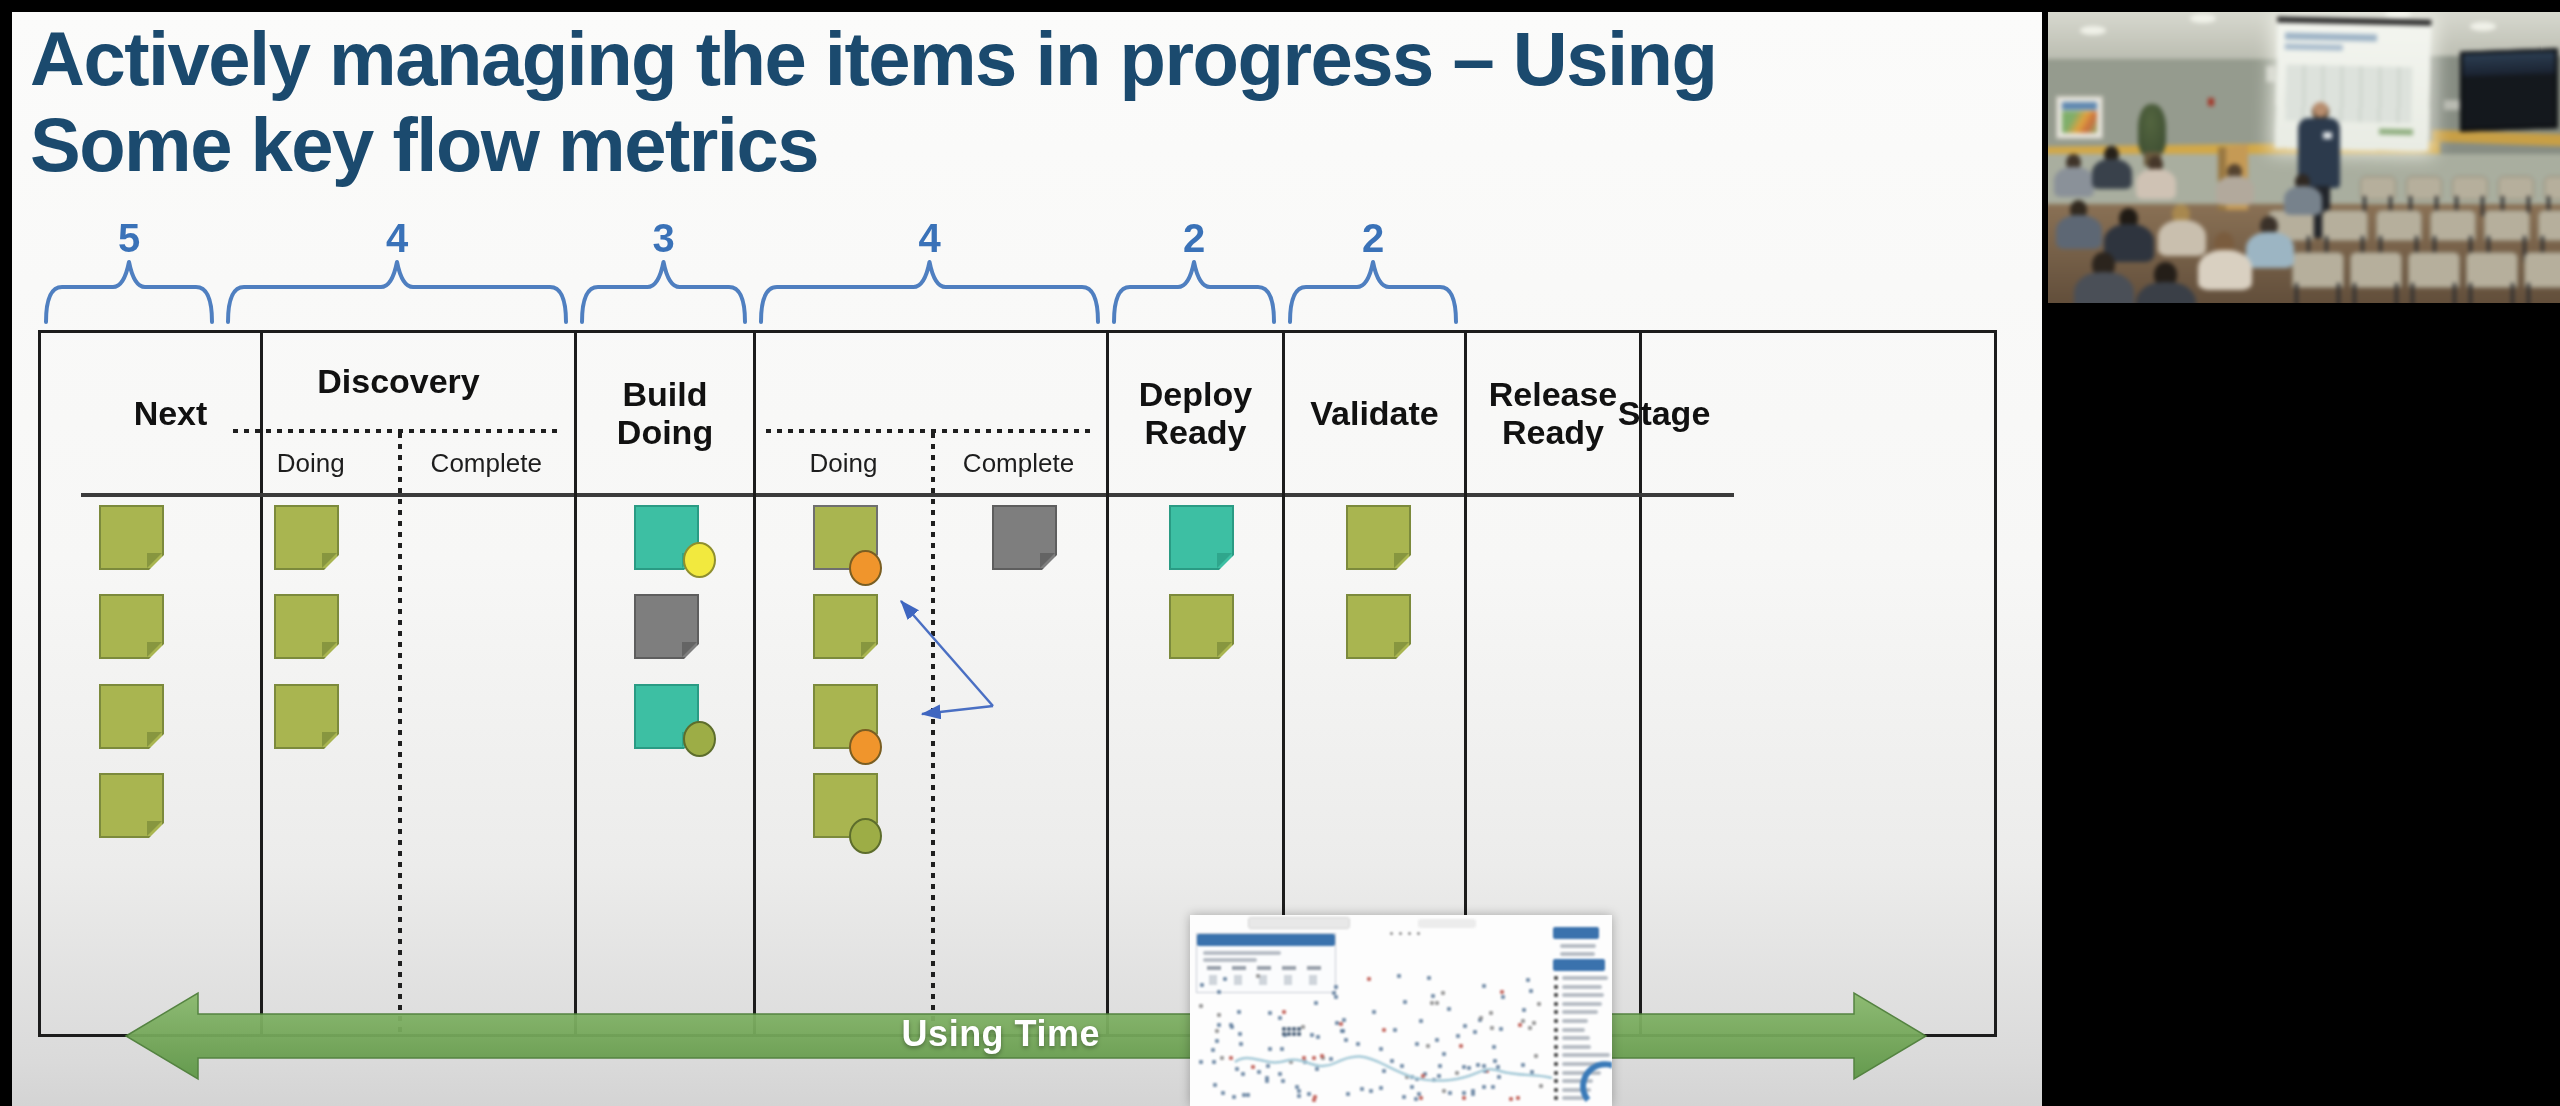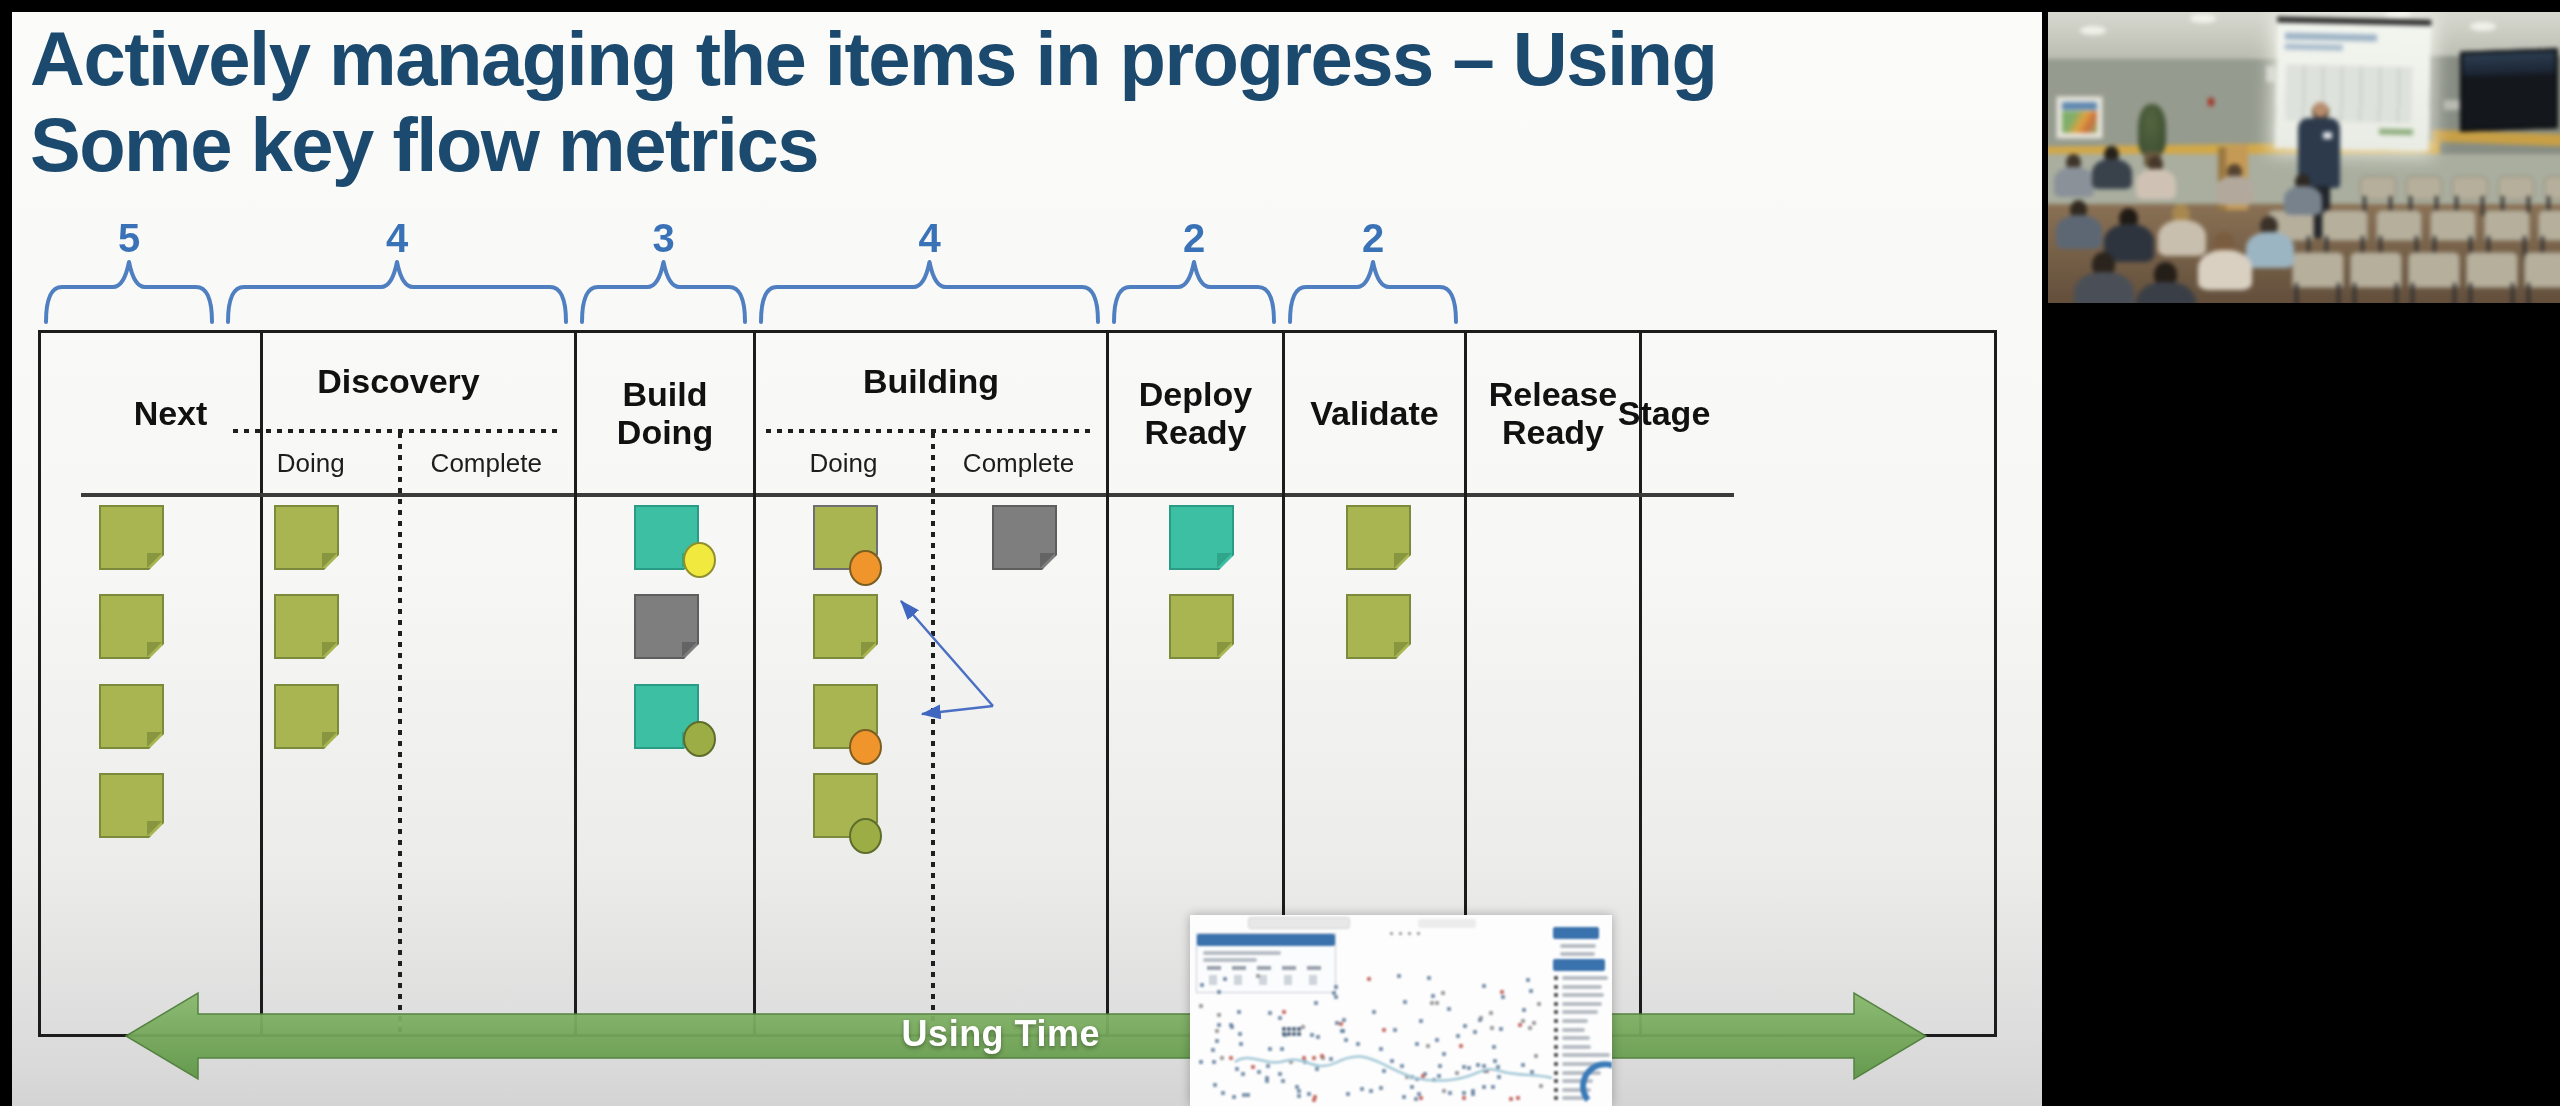--- a/index.html
+++ b/index.html
@@ -96,23 +96,20 @@
         </div>
         <div class="dotline-v" style="left: 175px; top: 100px; height: 601px;"></div>
       </div>
       <div class="col" style="left: 536px; width: 179px;">
         <div class="col-header">
           <div class="col-label">Build Doing</div>
         </div>
       </div>
       <div class="col split" style="left: 715px; width: 353px;">
         <div class="col-header">
-          <div class="main-label-box">
-            <div class="col-label">Building</div>
-          </div>
           <div class="dotline-h" style="left: 10px; top: 96px; width: 327px;"></div>
           <div class="sub-row">
             <div class="sub-cell">Doing</div>
             <div class="sub-cell">Complete</div>
           </div>
         </div>
         <div class="dotline-v" style="left: 174.5px; top: 100px; height: 601px;"></div>
       </div>
       <div class="col" style="left: 1068px; width: 176px;">
         <div class="col-header">

